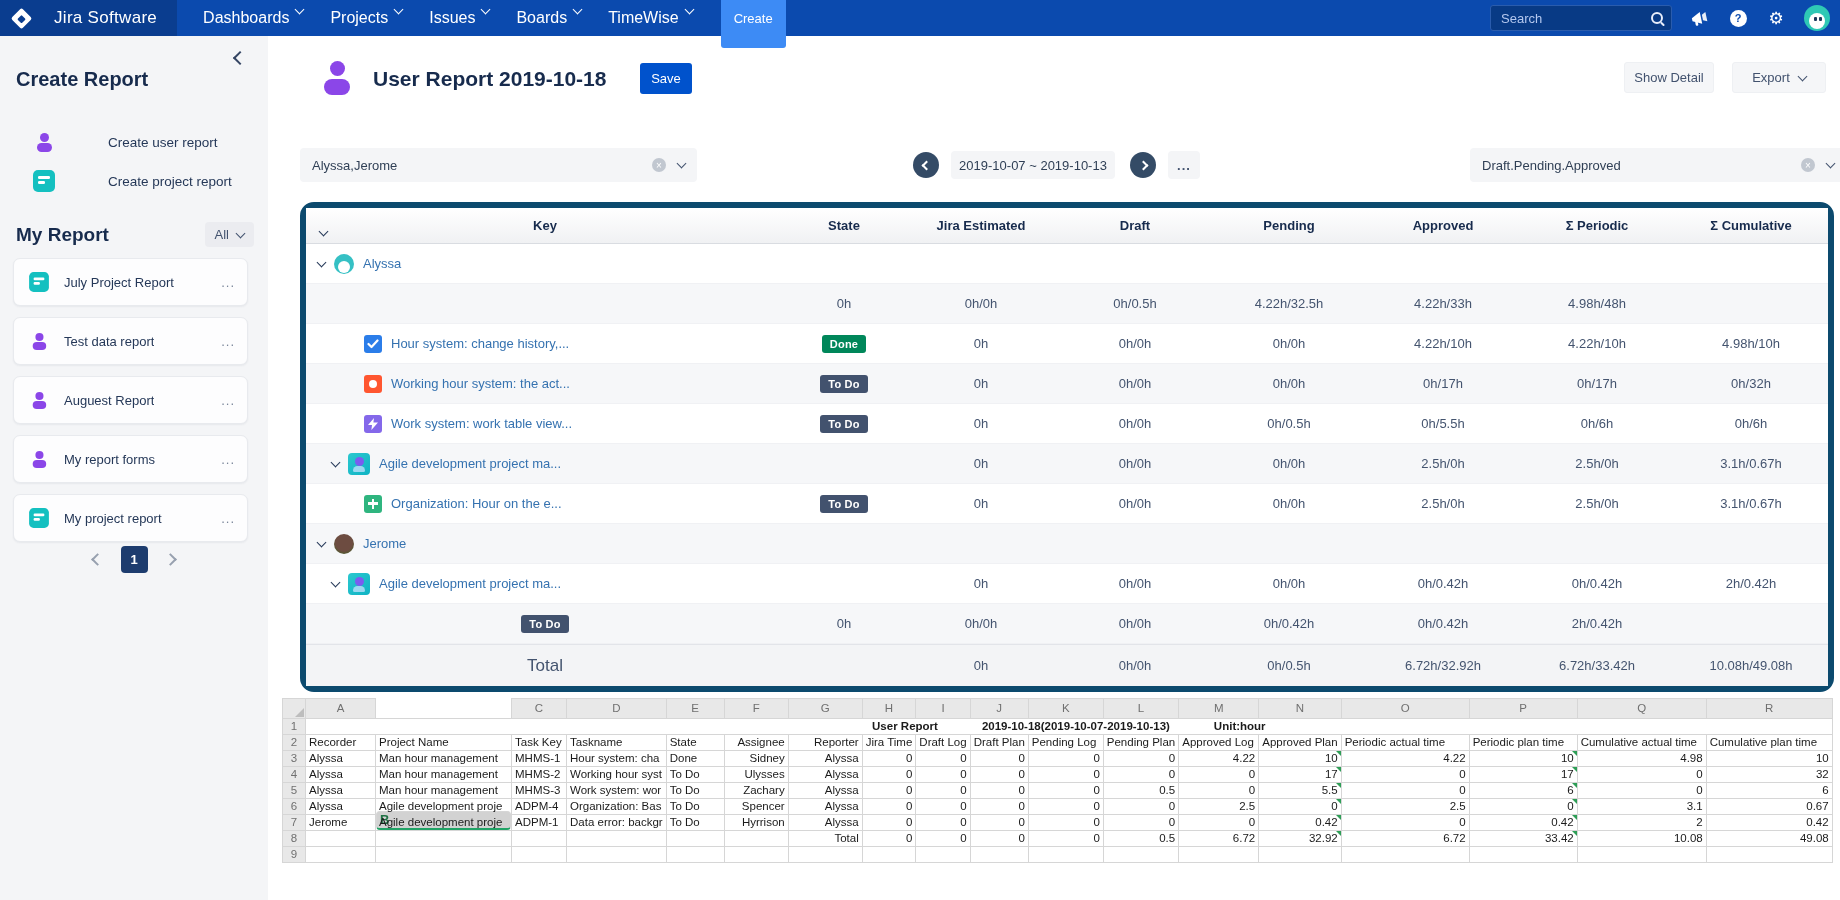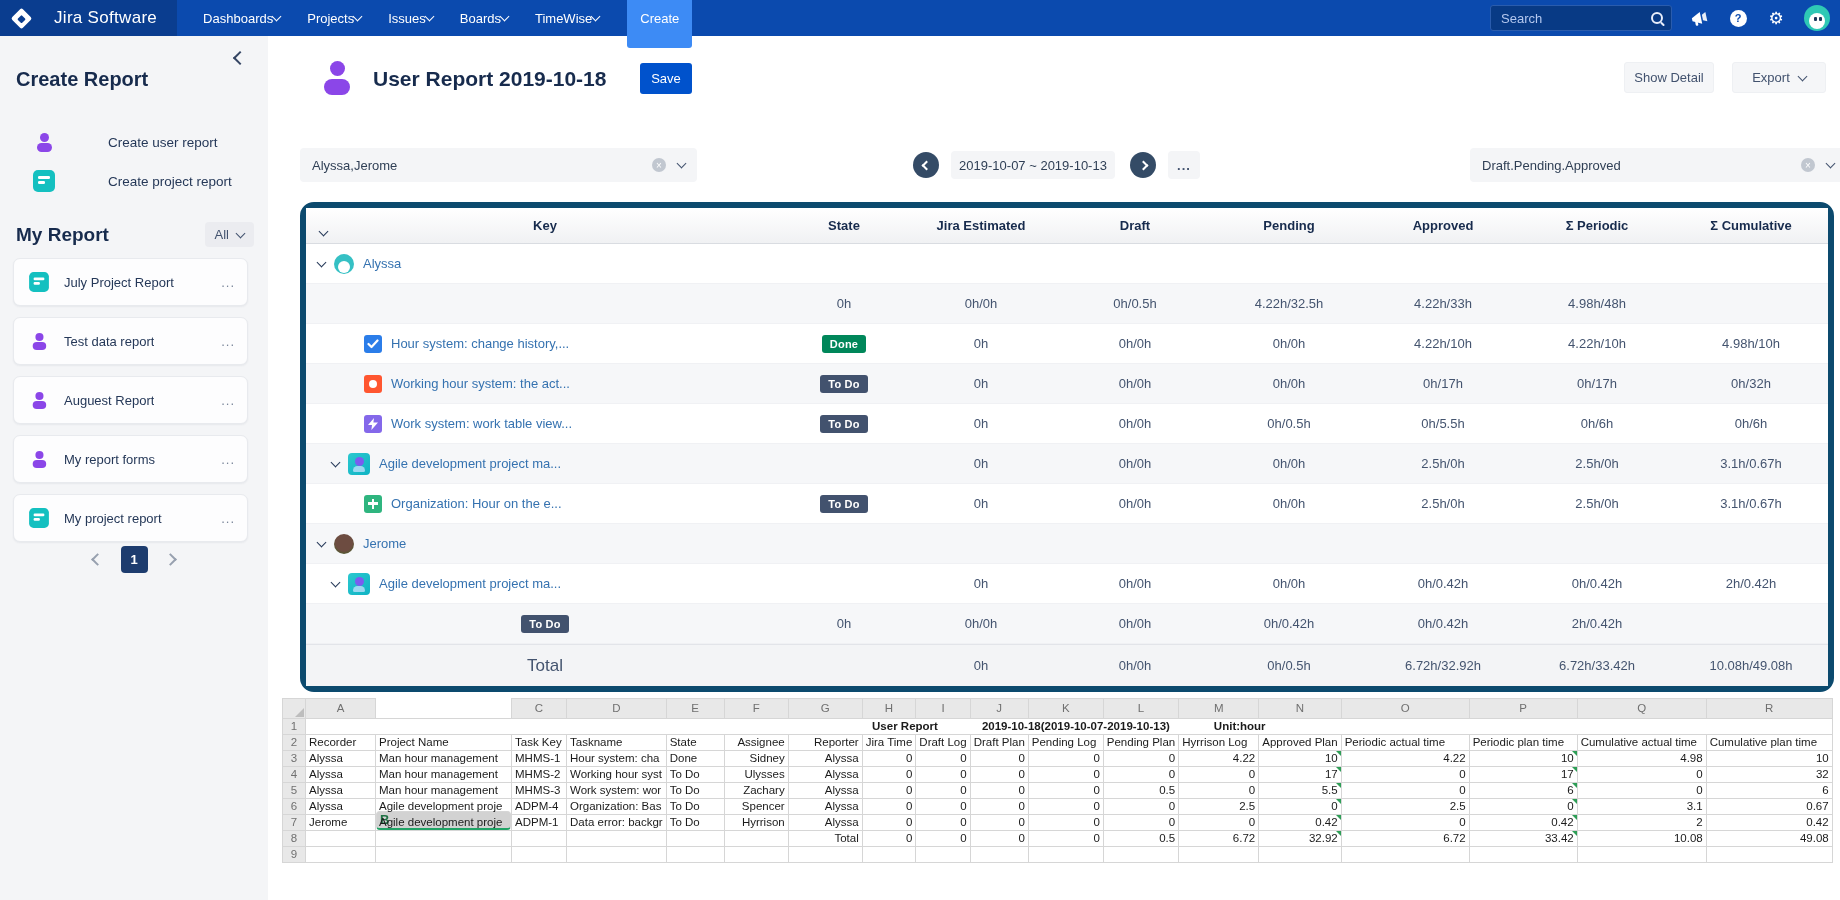--- a/index.html
+++ b/index.html
@@ -8,21 +8,21 @@
 
   
   .topnav{position:absolute;top:0;left:0;width:1840px;height:36px;background:#0b4aae;
     display:flex;align-items:center;color:#fff;z-index:5;}
   .logo-block{height:36px;background:#0a3d8f;display:flex;align-items:center;gap:25px;
     padding:0 20px 0 14px;}
   .logo-diamond{width:15px;height:15px;background:#fff;transform:rotate(45deg);position:relative;border-radius:2px;}
   .logo-diamond i{position:absolute;left:4.5px;top:4.5px;width:6px;height:6px;background:#0a3d8f;border-radius:1px;}
   .logo-text{font-size:17px;font-weight:500;letter-spacing:.3px;}
   .nav-items{display:flex;align-items:center;gap:27px;margin-left:26px;}
-  .nav-item{display:flex;align-items:center;gap:0;font-size:13px;cursor:pointer;white-space:nowrap;}
+  .nav-item{display:flex;gap:7px;font-size:16px;cursor:pointer;white-space:nowrap;}
   .cv{display:inline-block;width:6px;height:6px;border-right:1.7px solid currentColor;
     border-bottom:1.7px solid currentColor;}
   .cv-down{transform:rotate(45deg);margin-top:-3px;}
   .cv-left{transform:rotate(135deg);}
   .cv-right{transform:rotate(-45deg);}
   .create-btn{margin-left:28px;background:#3d8bf5;color:#fff;border:none;border-radius:3px;
     font-size:13px;padding:22px 13px;cursor:pointer;font-family:inherit;}
   .nav-right{margin-left:auto;display:flex;align-items:center;gap:18px;padding-right:10px;}
   .search-box{width:164px;height:24px;background:#083a85;border:1px solid #2a5cad;border-radius:3px;
     display:flex;align-items:center;padding:0 8px;}
@@ -574,21 +574,21 @@
             <td class="l">Task Key</td>
             <td class="l">Taskname</td>
             <td class="l">State</td>
             <td class="r">Assignee</td>
             <td class="r">Reporter</td>
             <td class="l">Jira Time</td>
             <td class="l">Draft Log</td>
             <td class="l">Draft Plan</td>
             <td class="l">Pending Log</td>
             <td class="l">Pending Plan</td>
-            <td class="l">Hyrrison Log</td>
+            <td class="l">Approved Log</td>
             <td class="l">Approved Plan</td>
             <td class="l">Periodic actual time</td>
             <td class="l">Periodic plan time</td>
             <td class="l">Cumulative actual time</td>
             <td class="l">Cumulative plan time</td>
           </tr>
           <tr>
             <td class="rn">3</td>
             <td class="l">Alyssa</td>
             <td class="l">Man hour management</td>

